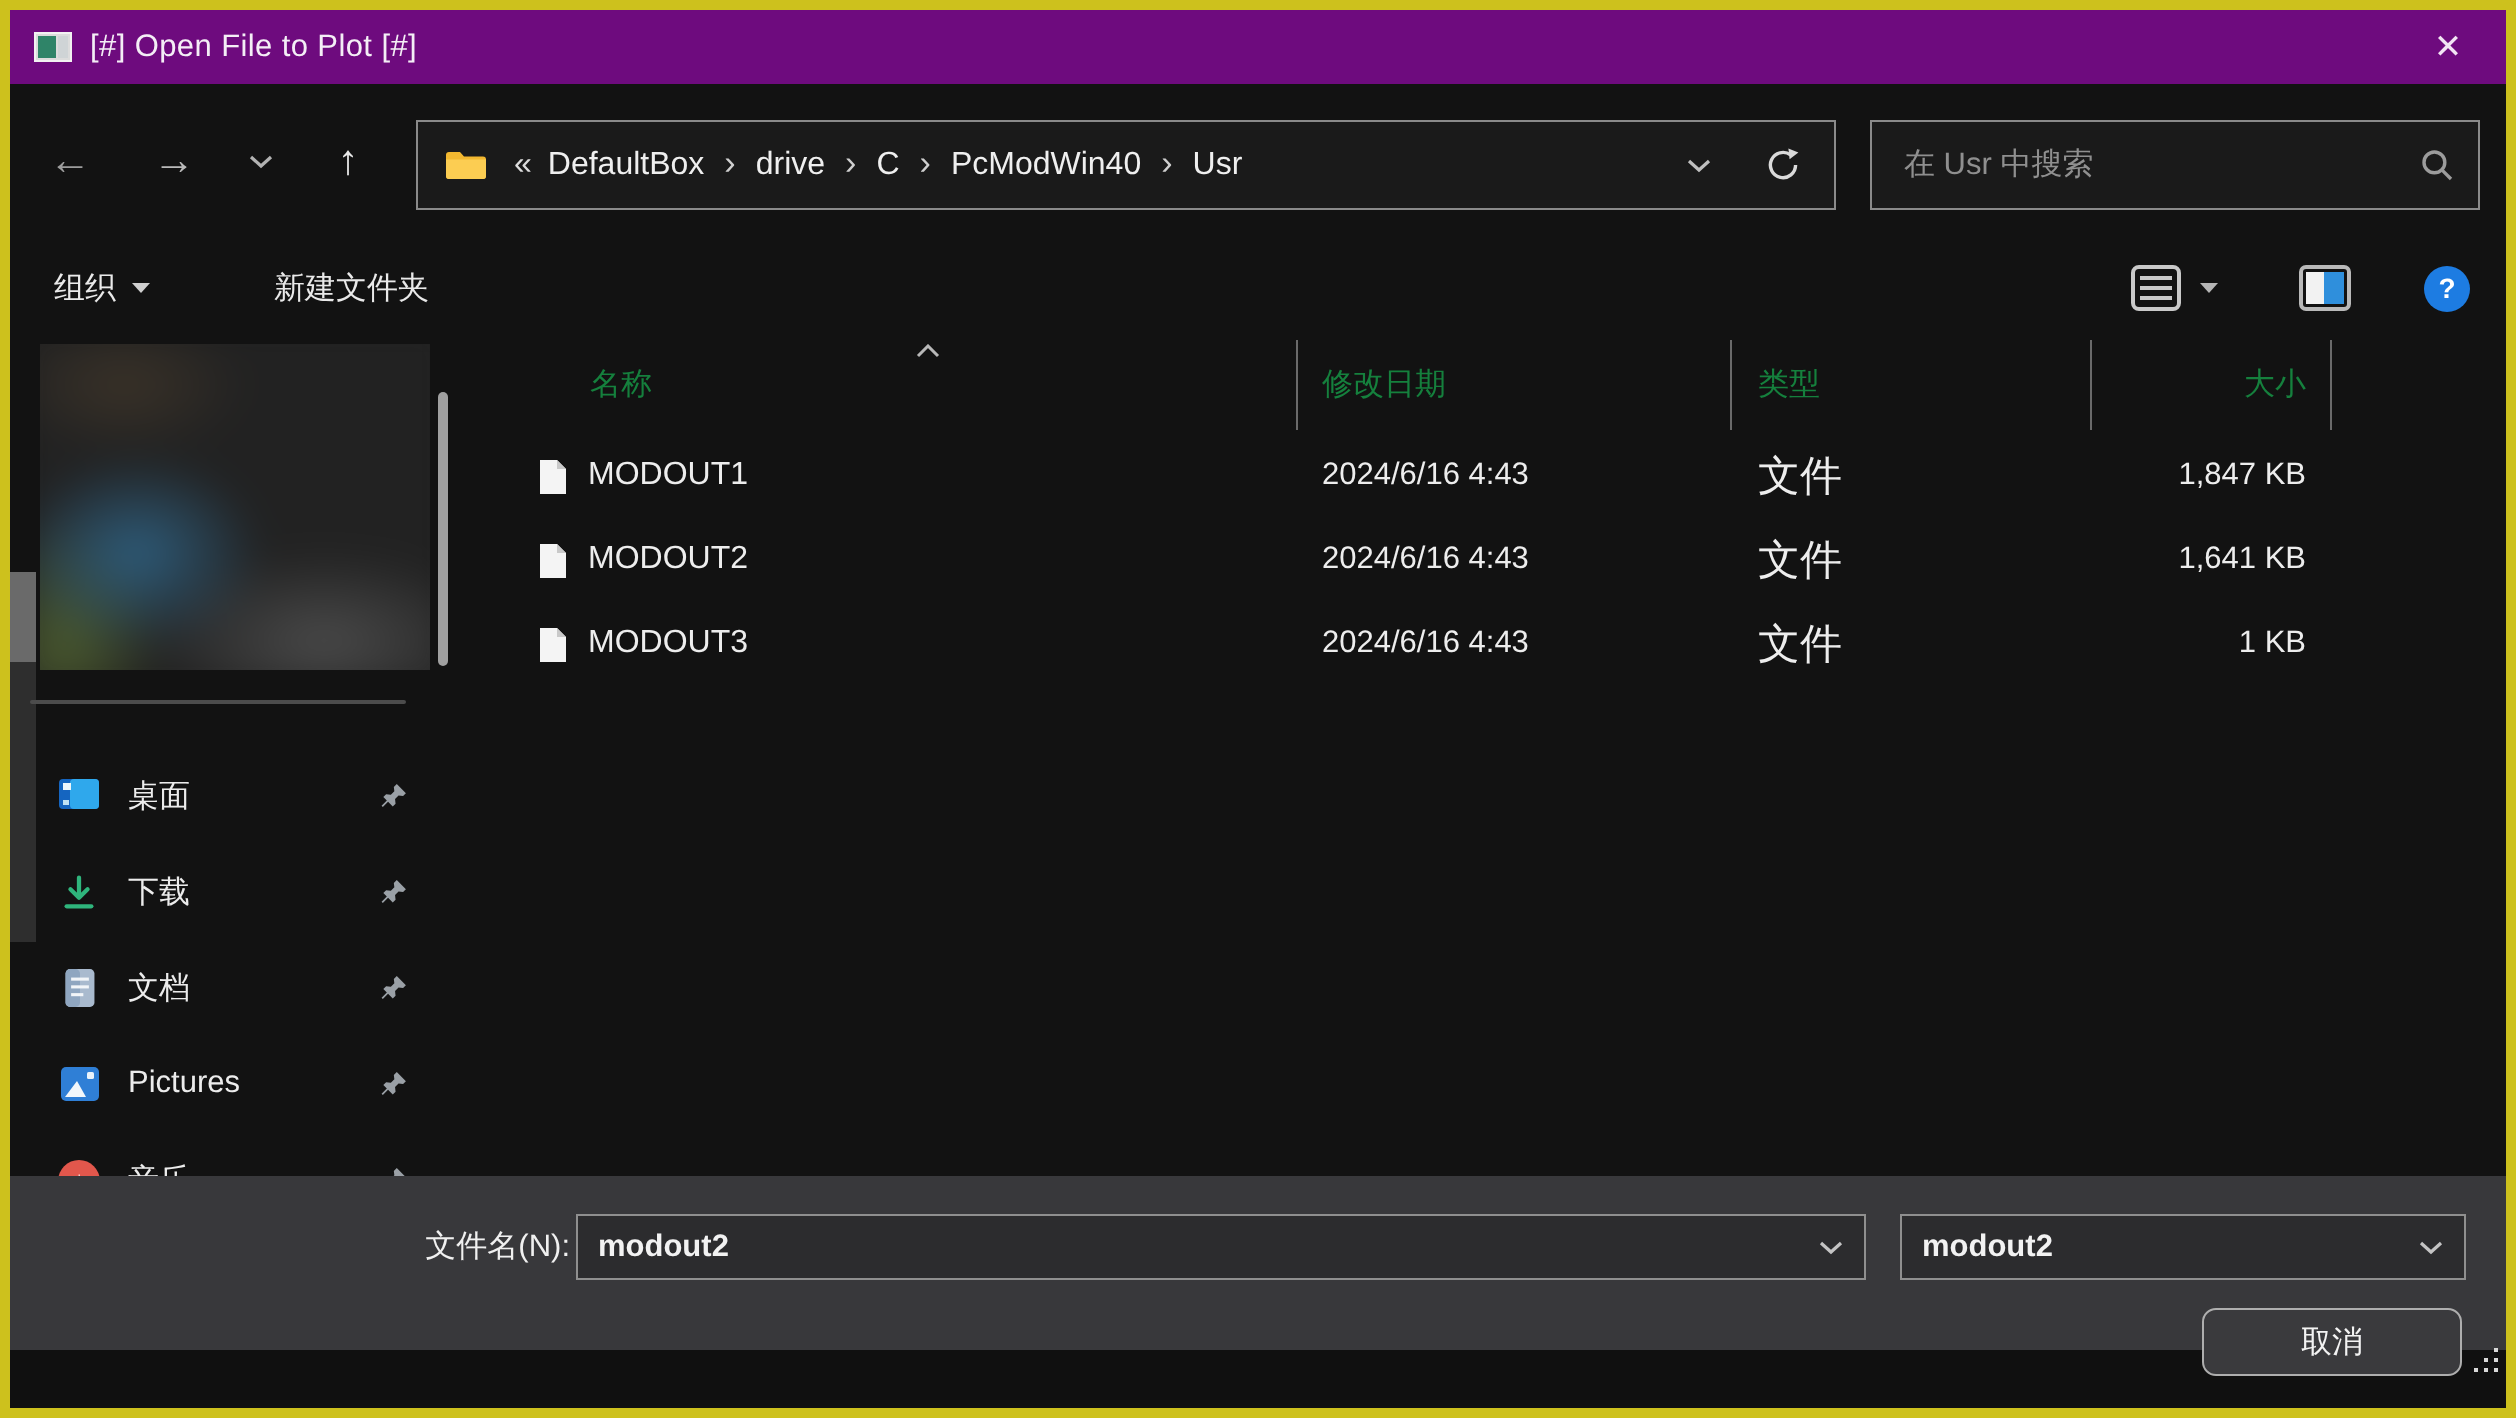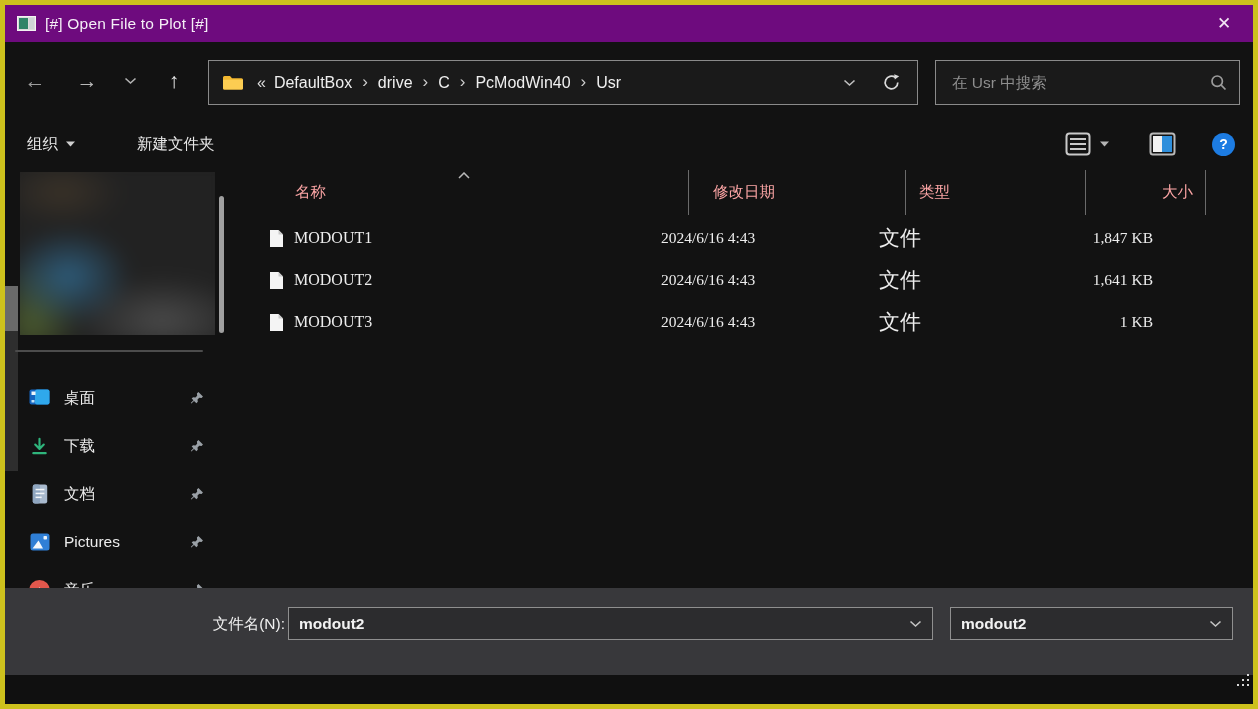--- a/index.html
+++ b/index.html
@@ -54,29 +54,29 @@
   .stray-b{position:absolute;left:0px;top:161px;width:13px;height:140px;background:#2e2e2e;}
   .side-divider{position:absolute;left:10px;top:180px;width:188px;height:2px;background:#4c4c4c;border-radius:1px;}
   .side-items{position:absolute;left:0;top:204px;width:232px;}
   .side-item{height:48px;display:flex;align-items:center;padding-left:24px;position:relative;}
   .side-ico{width:21px;height:21px;margin-right:14px;flex:0 0 auto;display:flex;align-items:center;justify-content:center;}
   .side-label{color:#ececec;font-size:15.5px;}
   .pin{position:absolute;right:33px;top:50%;transform:translateY(-50%);}
 
   
   .main{left:232px;top:165px;width:1016px;height:423px;background:#121212;}
-  .lv-header{position:absolute;left:3px;top:0px;width:1013px;height:45px;display:flex;color:#fca5a5;font-size:15.5px;text-align:right;}
+  .lv-header{position:absolute;left:3px;top:0px;width:1013px;height:45px;display:flex;color:#15803d;font-size:15.5px;text-align:right;}
   .col{display:flex;align-items:center;position:relative;}
   .col-name{width:408px;padding-left:55px;}
-  .col-date{width:217px;padding-left:24px;border-left:1px solid #6a6a6a;margin-left:40px;}
+  .col-date{width:217px;padding-left:12px;border-left:1px solid #6a6a6a;}
   .col-type{width:180px;padding-left:13px;border-left:1px solid #6a6a6a;}
   .col-size{width:120px;justify-content:flex-end;padding-right:12px;border-left:1px solid #6a6a6a;}
   .col-extra{flex:1;border-left:1px solid #6a6a6a;}
   .sort-caret{position:absolute;left:218px;top:2px;}
-  .lv-rows{position:absolute;left:3px;top:47px;width:1013px;font-family:Liberation Serif, serif;}
+  .lv-rows{position:absolute;left:3px;top:47px;width:1013px;}
   .lv-row{height:42px;display:flex;align-items:center;color:#ededed;font-size:16px;}
   .cell-name{width:408px;display:flex;align-items:center;padding-left:29px;gap:10px;}
   .cell-date{width:217px;padding-left:13px;font-size:15.5px;}
   .cell-type{width:180px;padding-left:14px;font-size:21px;}
   .cell-size{width:120px;text-align:right;padding-right:12px;font-size:15.5px;}
 
   
   .footer{left:0;top:583px;width:1248px;height:87px;background:#38383b;}
   .fn-label{position:absolute;left:150px;top:11px;width:130px;text-align:right;color:#f0f0f0;font-size:15.5px;line-height:33px;height:33px;top:19px;}
   .combo{position:absolute;top:19px;height:33px;background:#2c2c2e;border:1px solid #8f8f8f;display:flex;align-items:center;}
@@ -348,20 +348,23 @@
 
     <div class="combo combo-ftype">
       <input value="modout2" style="">
       <span class="combo-chev">
         <svg width="13" height="8" viewBox="0 0 13 8">
             <polyline points="1.5,1.5 6.5,6 11.5,1.5" fill="none" stroke="#c4c4c4" stroke-width="1.6"></polyline>
           </svg>
       </span>
     </div>
 
+    <div class="dlg-btn btn-cancel">
+      <span>取消</span>
+    </div>
 
     <span class="grip">
       <svg width="14" height="12" viewBox="0 0 14 12">
         <rect x="11" y="0" width="2" height="2" fill="#d8d8d8"></rect>
         <rect x="11" y="5" width="2" height="2" fill="#d8d8d8"></rect>
         <rect x="6" y="5" width="2" height="2" fill="#d8d8d8"></rect>
         <rect x="11" y="10" width="2" height="2" fill="#d8d8d8"></rect>
         <rect x="6" y="10" width="2" height="2" fill="#d8d8d8"></rect>
         <rect x="1" y="10" width="2" height="2" fill="#d8d8d8"></rect>
       </svg>

